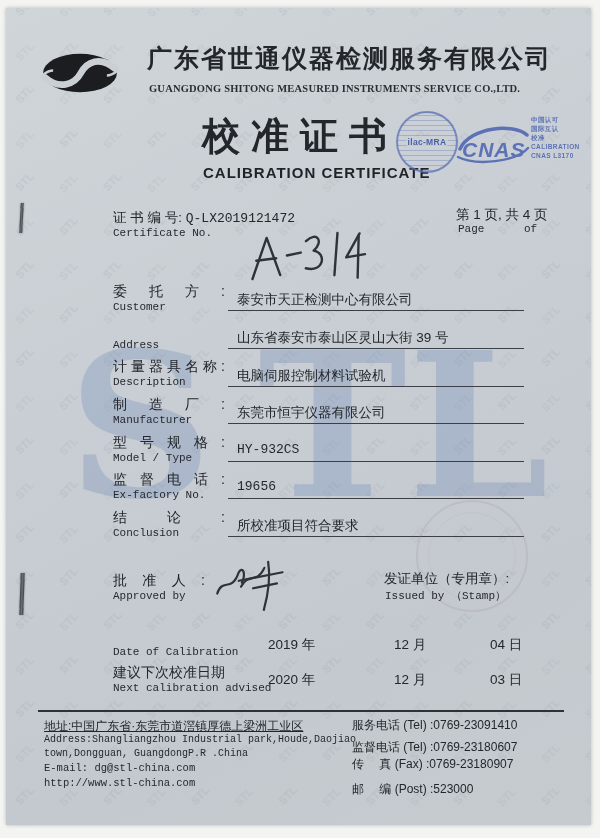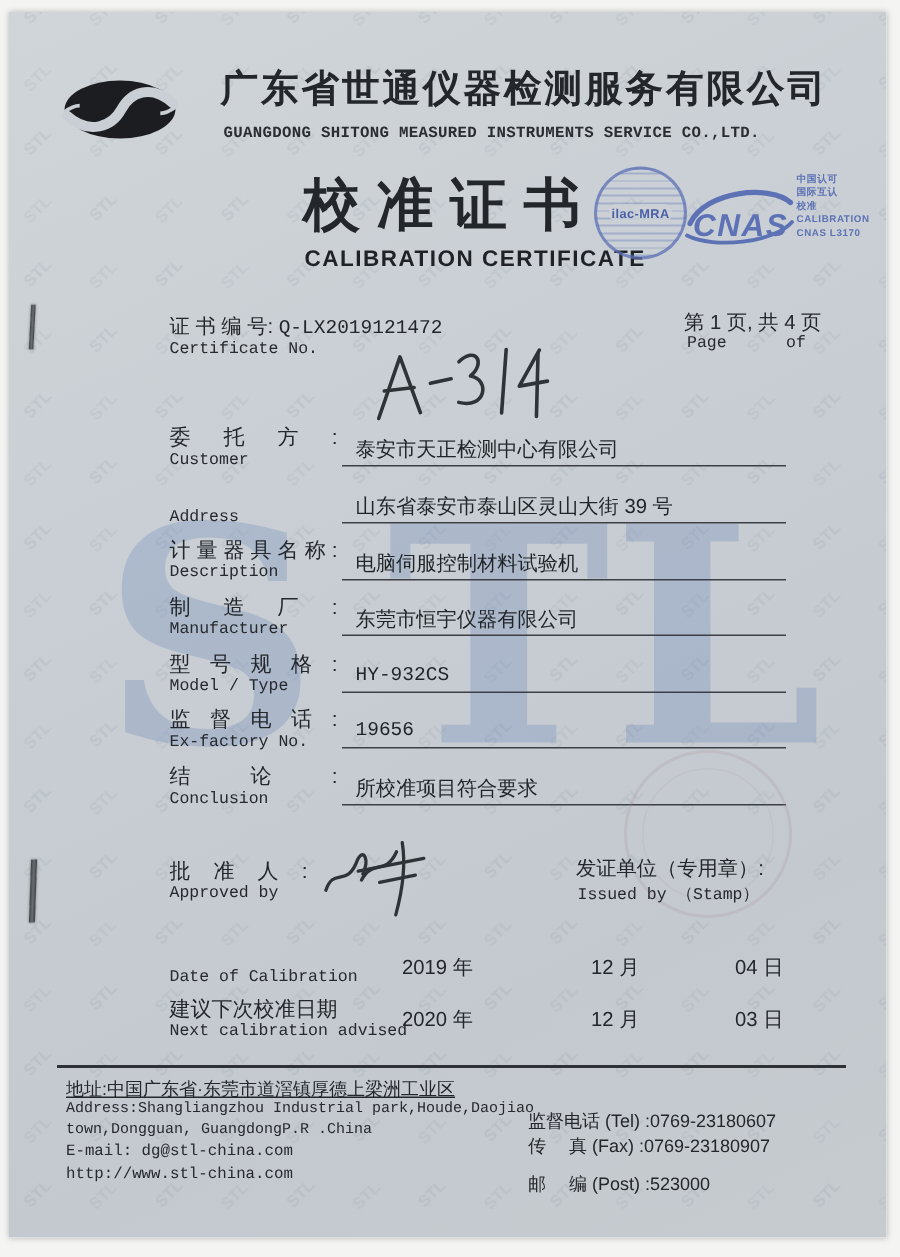--- a/index.html
+++ b/index.html
@@ -21,21 +21,21 @@
     font-family:"DejaVu Serif","Liberation Serif",serif;font-weight:bold;
     color:rgba(110,135,185,.30);pointer-events:none;}
   .big-wm span{position:absolute;font-size:200px;line-height:200px;top:0;}
   .bw-s{left:62px;}.bw-t{left:252px;}.bw-l{left:402px;}
 
   
   .logo{position:absolute;left:38px;top:46px;width:84px;height:54px;}
   .company-cn{position:absolute;left:147px;top:42px;font-size:25px;font-weight:bold;
     letter-spacing:2px;white-space:nowrap;}
   .company-en{position:absolute;left:149px;top:83px;font-size:10.5px;font-weight:bold;
-    font-family:Liberation Mono, monospace;letter-spacing:.2px;white-space:nowrap;color:#2a2e33;}
+    font-family:Liberation Serif, serif;letter-spacing:.2px;white-space:nowrap;color:#2a2e33;}
   .title-cn{position:absolute;left:202px;top:111px;font-size:38px;font-weight:bold;
     letter-spacing:11px;white-space:nowrap;}
   .title-en{position:absolute;left:203px;top:164px;font-size:15px;font-weight:bold;
     letter-spacing:1px;white-space:nowrap;color:#1f2327;}
 
   .ilac{position:absolute;left:396px;top:111px;width:58px;height:58px;border-radius:50%;
     border:2px solid rgba(93,114,181,.75);
     background:repeating-linear-gradient(0deg,rgba(93,114,181,.35) 0 1px,transparent 1px 5px);
     display:flex;align-items:center;justify-content:center;}
   .ilac span{font-size:8.5px;font-weight:bold;color:#4a5fa8;background:rgba(203,209,214,.75);
@@ -214,19 +214,20 @@
   <div class="dval" style="left:268px;top:671px">2020 年</div>
   <div class="dval" style="left:394px;top:671px">12 月</div>
   <div class="dval" style="left:490px;top:671px">03 日</div>
 
   <div class="foot-rule"></div>
   <div class="fl cjk12" style="top:718px">地址:中国广东省·东莞市道滘镇厚德上梁洲工业区</div>
   <div class="fl mono10" style="top:734px">Address:Shangliangzhou  Industrial  park,Houde,Daojiao</div>
   <div class="fl mono10" style="top:748px">town,Dongguan, GuangdongP.R .China</div>
   <div class="fl mono105" style="top:762px">E-mail: dg@stl-china.com</div>
   <div class="fl mono105" style="top:777px">http://www.stl-china.com</div>
+  <div class="fr" style="top:717px">服务电话 (Tel) :0769-23091410</div>
   <div class="fr" style="top:739px">监督电话 (Tel) :0769-23180607</div>
   <div class="fr" style="top:756px">传　 真 (Fax) :0769-23180907</div>
   <div class="fr" style="top:781px">邮　 编 (Post) :523000</div>
 
   <div class="staple staple1"></div>
   <div class="staple staple2"></div>
 </div>
 
 </body></html>

